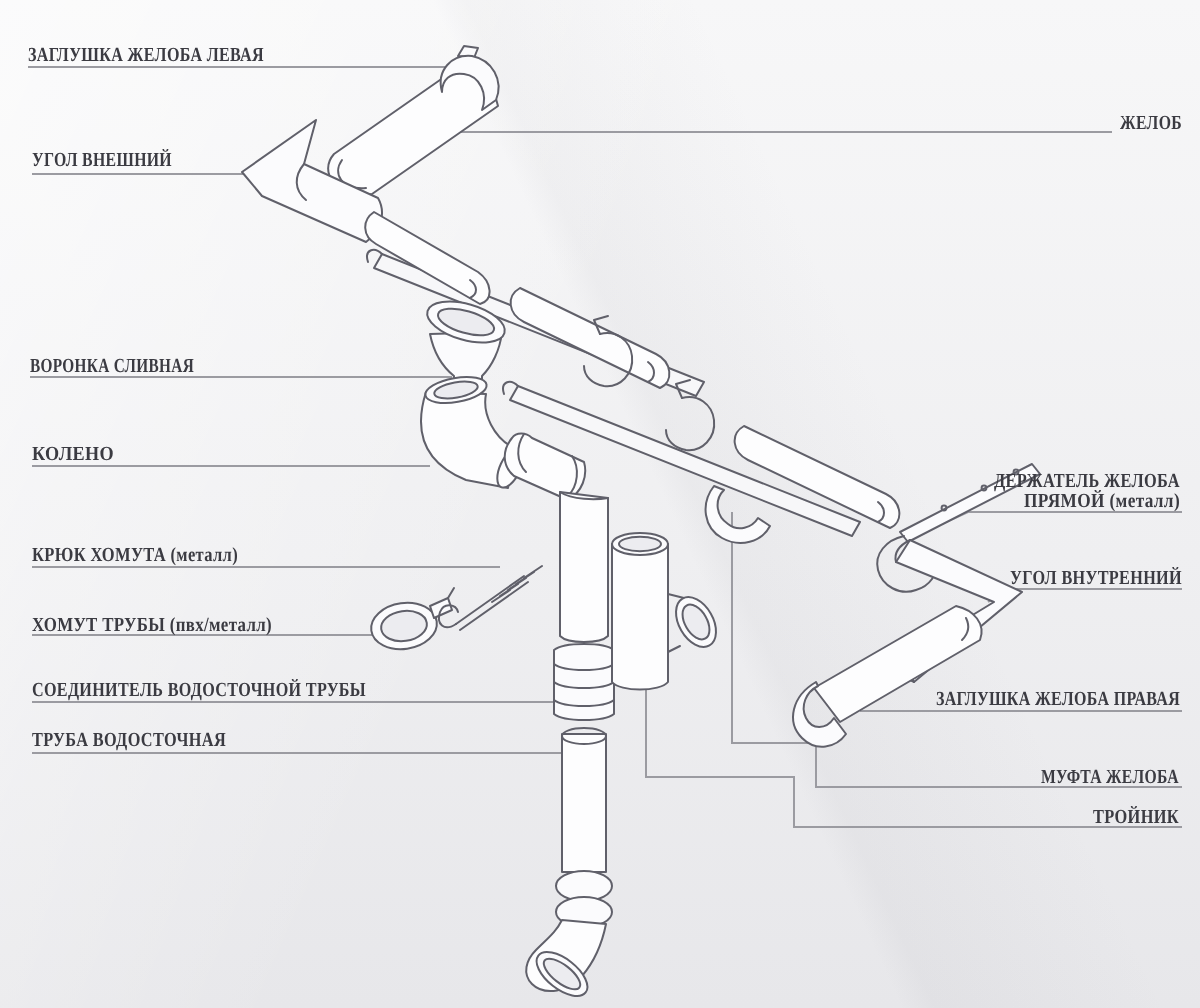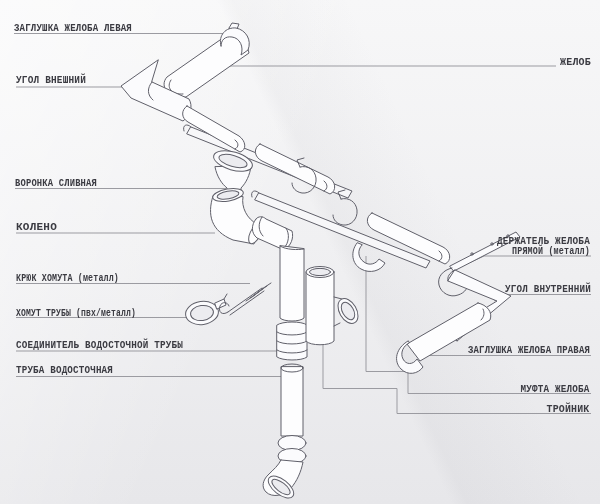--- a/index.html
+++ b/index.html
@@ -2,21 +2,21 @@
 <html><head>
 <meta charset="utf-8">
 <style>
   html,body { margin:0; padding:0; background:#dcdcde; }
   .stage {
     position:relative; width:600px; height:504px; overflow:hidden;
     background:
       linear-gradient(115deg, rgba(255,255,255,.55) 0%, rgba(255,255,255,0) 45%),
       linear-gradient(65deg, rgba(255,255,255,0) 54%, rgba(130,130,140,.06) 56%, rgba(255,255,255,0) 70%),
       linear-gradient(to bottom, #f7f7f8 0%, #efeff1 55%, #e7e7ea 100%);
-    font-family:Liberation Mono, monospace;
+    font-family:Liberation Serif, serif;
   }
   svg { position:absolute; inset:0; display:block; }
   .lbl { font-size:10px; font-weight:700; letter-spacing:.2px; fill:#3b3b42; }
   .leader { stroke:#9b9ba1; stroke-width:1; fill:none; }
   .part  { stroke:#60606a; stroke-width:1; fill:none; stroke-linejoin:round; stroke-linecap:round; }
   .fillw { fill:#fdfdfe; }
   .fillc { fill:#fbfbfd; }
   .fillr { fill:#f7f7f9; }
   .hole  { fill:#ececf0; }
 </style>

